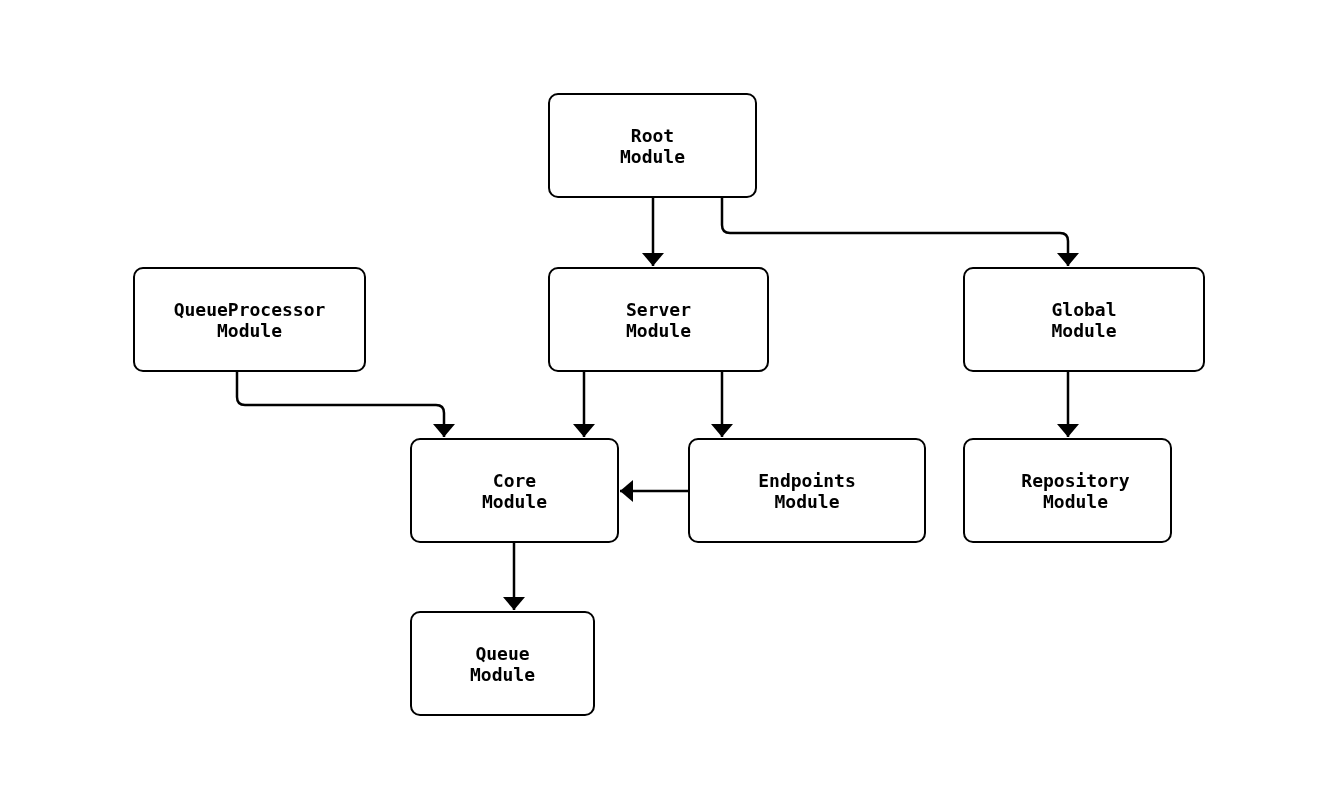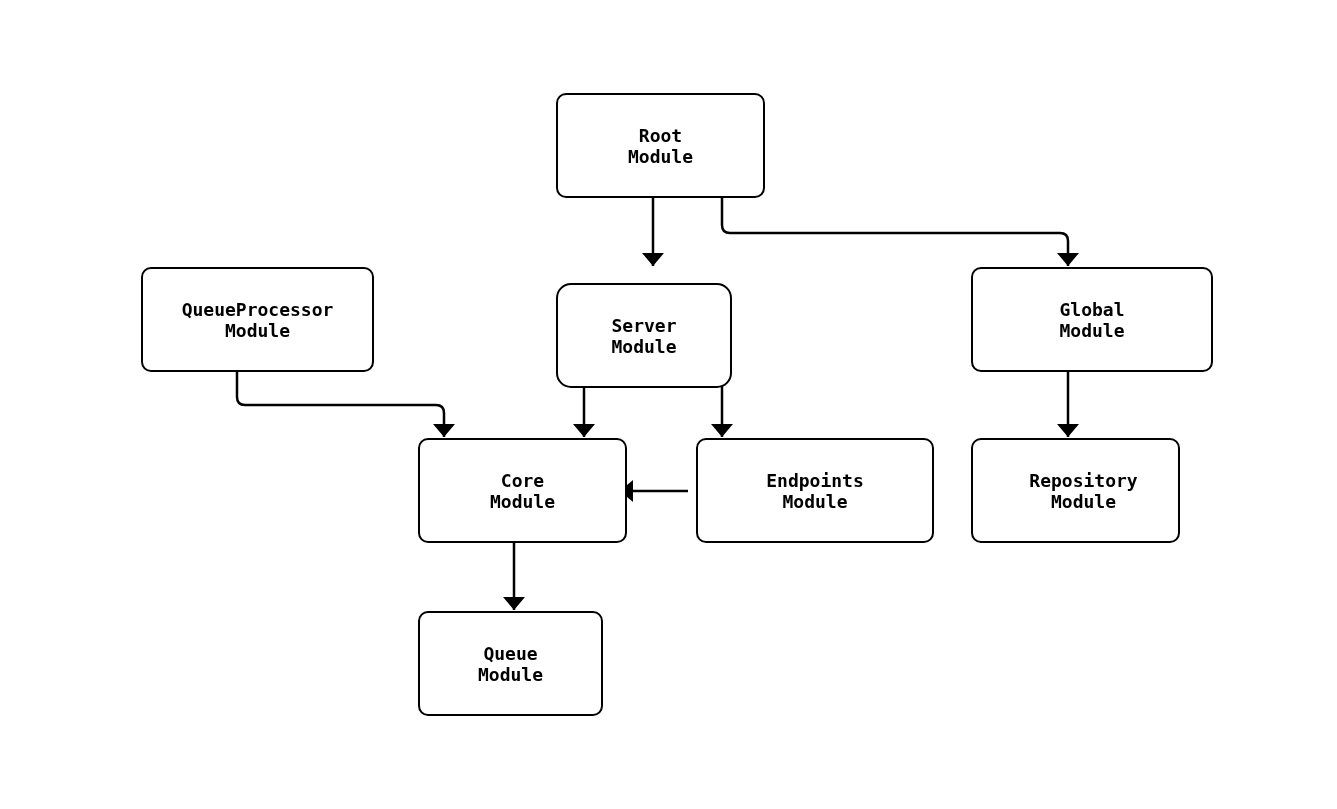--- a/index.html
+++ b/index.html
@@ -36,21 +36,20 @@
     border-radius: 10px;
     display: flex;
     align-items: center;
     justify-content: center;
     text-align: center;
     font-weight: bold;
     font-size: 18px;
     line-height: 21px;
     color: #000000;
     white-space: pre-line;
-    margin-left: 8px;
   }
 </style>
 </head>
 <body>
 
 <div class="canvas">
 
   <svg class="edge-layer" width="1337" height="809" viewBox="0 0 1337 809" xmlns="http://www.w3.org/2000/svg">
     <defs>
       <marker id="arrow" viewBox="0 0 13 22" refX="13" refY="11" markerWidth="13" markerHeight="22" markerUnits="userSpaceOnUse" orient="auto">
@@ -66,21 +65,21 @@
         <path class="edge" d="M 688 491 L 620 491" marker-end="url(#arrow)"></path>
         <path class="edge" d="M 1068 372 L 1068 437" marker-end="url(#arrow)"></path>
         <path class="edge" d="M 514 543 L 514 610" marker-end="url(#arrow)"></path>
       </g>
   </svg>
 
   <div class="node" style="left: 548px; top: 93px; width: 209px; height: 105px;">Root
 Module</div>
   <div class="node" style="left: 133px; top: 267px; width: 233px; height: 105px;">QueueProcessor
 Module</div>
-  <div class="node" style="left: 548px; top: 283px; width: 176px; height: 105px; border-radius: 15px;">Server
+  <div class="node" style="left: 548px; top: 267px; width: 221px; height: 105px;">Server
 Module</div>
   <div class="node" style="left: 963px; top: 267px; width: 242px; height: 105px;">Global
 Module</div>
   <div class="node" style="left: 410px; top: 438px; width: 209px; height: 105px;">Core
 Module</div>
   <div class="node" style="left: 688px; top: 438px; width: 238px; height: 105px;">Endpoints
 Module</div>
   <div class="node" style="left: 963px; top: 438px; width: 209px; height: 105px; padding-left: 16px;">Repository
 Module</div>
   <div class="node" style="left: 410px; top: 611px; width: 185px; height: 105px;">Queue

